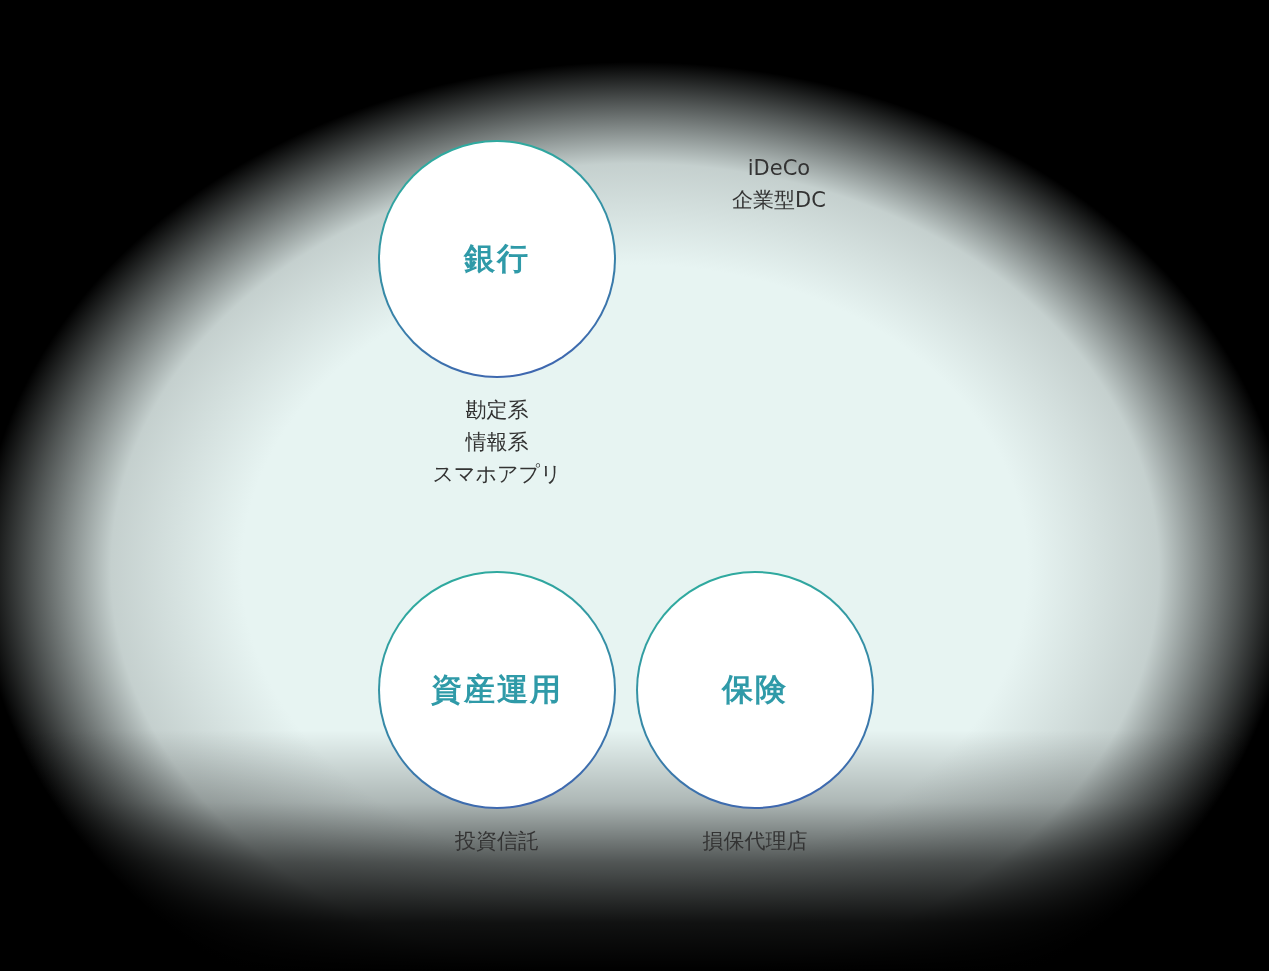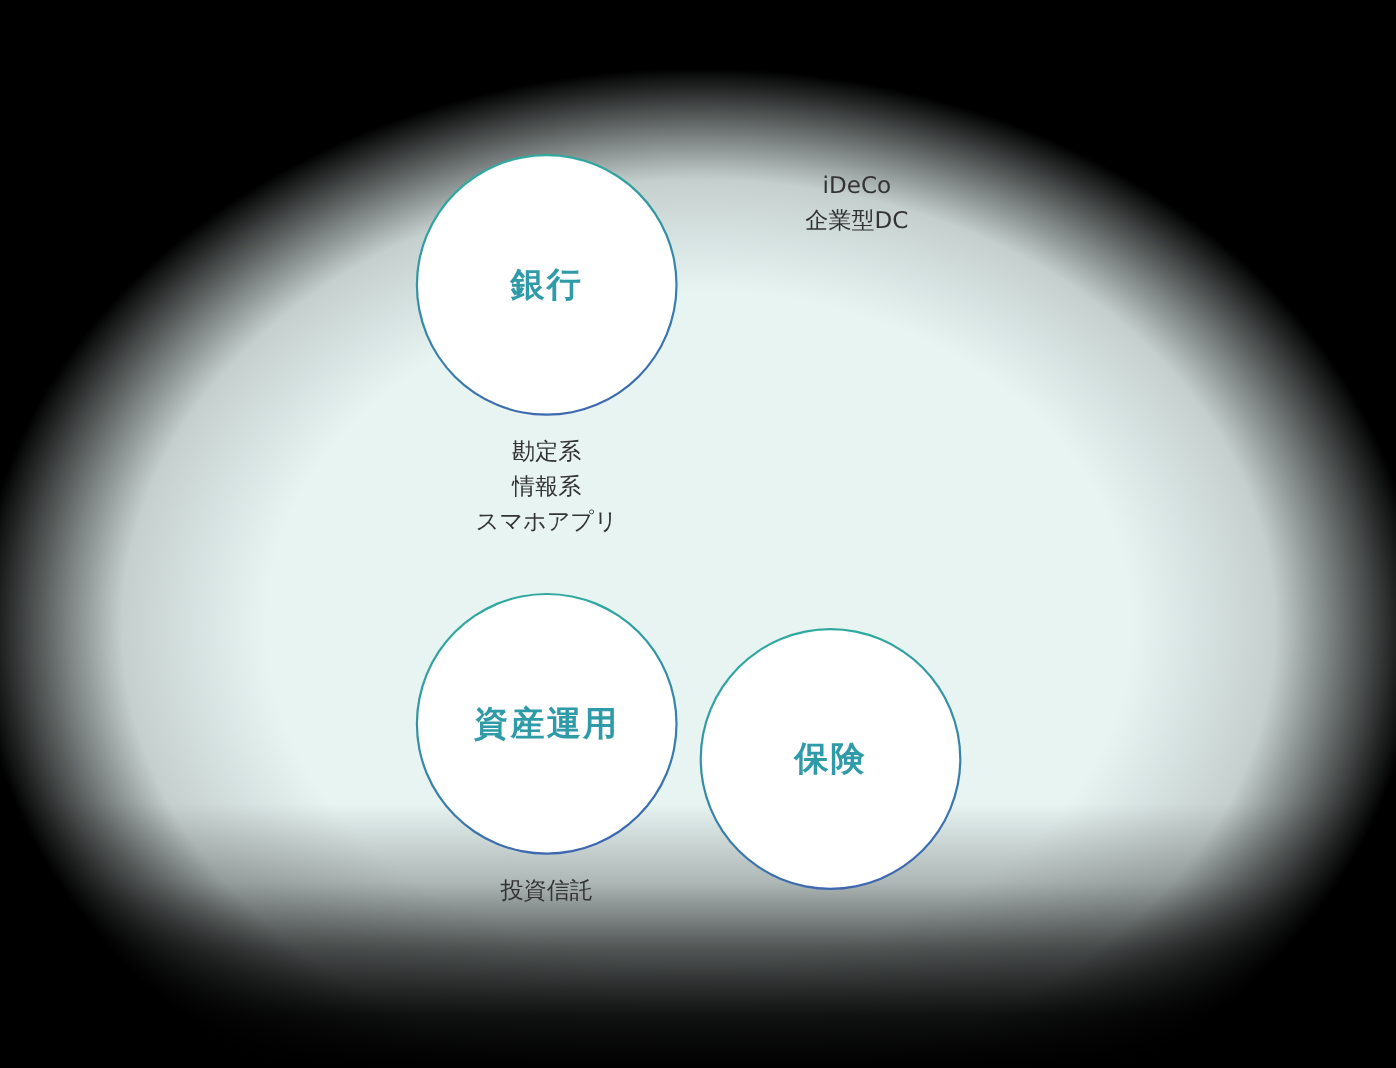--- a/index.html
+++ b/index.html
@@ -40,21 +40,21 @@
       rgba(0,0,0,0) 0%,
       rgba(0,0,0,0.25) 30%,
       rgba(0,0,0,0.65) 55%,
       rgba(0,0,0,0.92) 80%,
       #000000 100%);
     z-index:1;
   }
   .cell{position:absolute;width:238px;z-index:2;}
   .g0{left:378px;top:140px;}
   .g1{left:660px;top:136px;}
-  .g2{left:378px;top:539px;}
+  .g2{left:378px;top:571px;}
   .g3{left:636px;top:571px;}
   .ring{
     width:238px;height:238px;
     border-radius:50%;
     padding:2px;
     background:linear-gradient(165deg, var(--ring-start) 15%, var(--ring-end) 95%);
   }
   .circle{
     width:100%;height:100%;
     border-radius:50%;
@@ -118,17 +118,20 @@
       <div class="item">投資信託</div>
     </div>
   </div>
 
   <div class="cell g3">
     <div class="ring">
       <div class="circle">
         <span class="circle-label">保険</span>
       </div>
     </div>
+    <div class="items">
+      <div class="item">損保代理店</div>
+    </div>
   </div>
 
   <div class="bottom-fade"></div>
 
 </div>
 
 </body></html>

